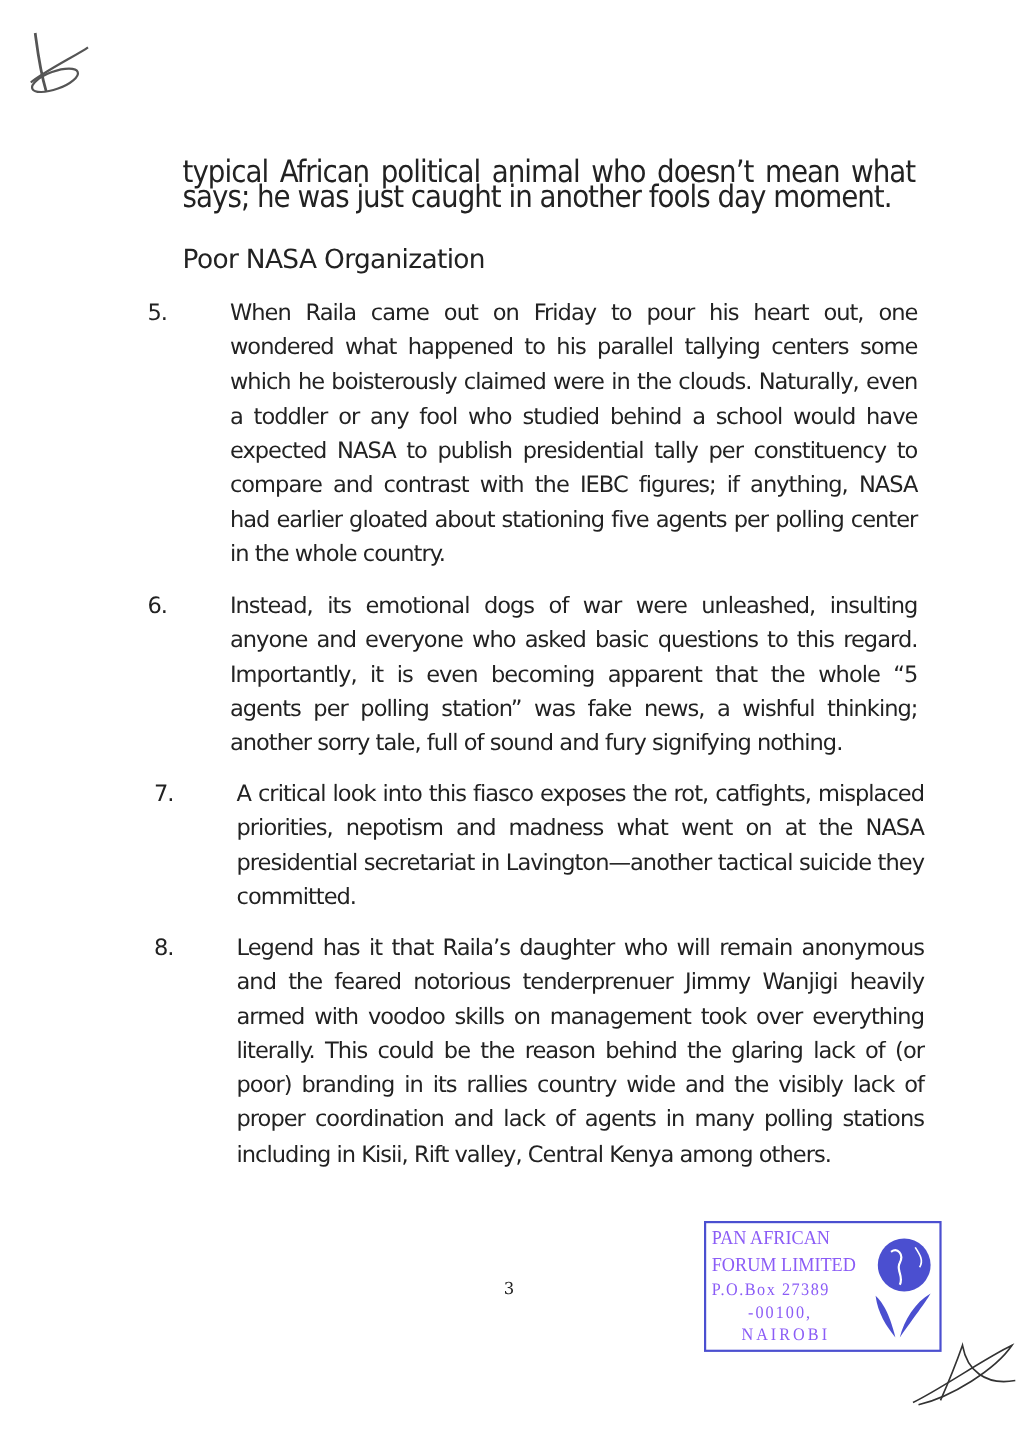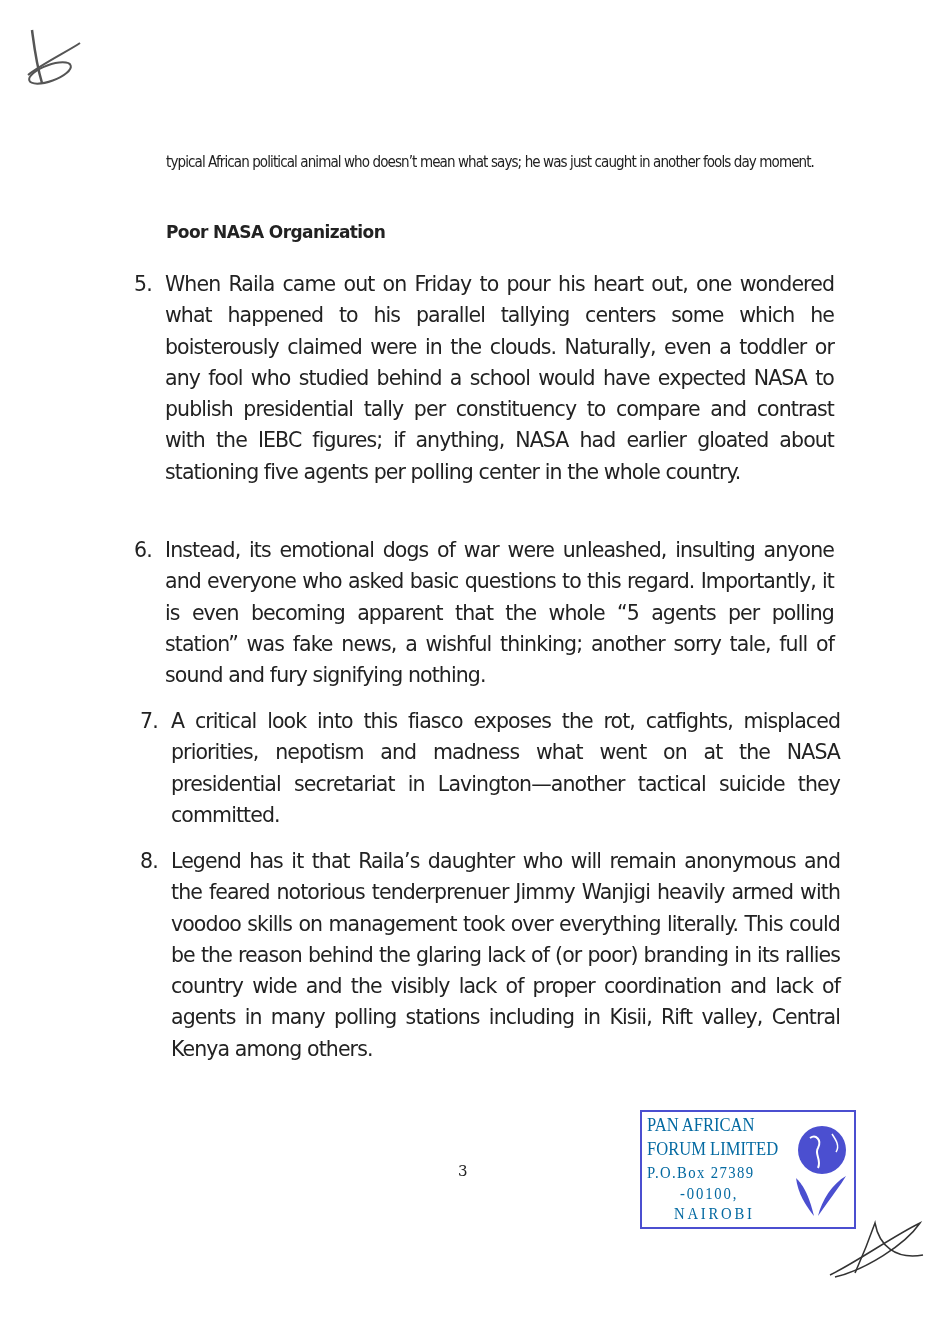--- a/index.html
+++ b/index.html
@@ -3,47 +3,47 @@
   <meta charset="utf-8">
   <style>
     html, body { margin: 0; padding: 0; }
     body {
       width: 935px; height: 1320px; background: #ffffff; position: relative; overflow: hidden;
       font-family: "DejaVu Sans", sans-serif; color: #222;
     }
     .page { position: absolute; inset: 0; }
     .text-block {
       position: absolute; left: 166px; width: 666px;
-      font-size: 15px; line-height: 37px; text-align: justify;
+      font-size: 28px; line-height: 23px; text-align: justify;
       letter-spacing: -0.9px; word-spacing: 0px;
       font-stretch: condensed;
     }
     .cont { top: 144px; }
     .heading {
       position: absolute; left: 166px; top: 222px;
-      font-size: 17px; font-weight: bold; letter-spacing: -0.6px;
+      font-size: 24px; font-weight: normal; letter-spacing: -0.6px;
     }
     .item {
       position: absolute; left: 136px; width: 700px;
       font-size: 20.5px; line-height: 31.3px; letter-spacing: -0.9px;
       display: flex;
     }
     .item .num { width: 31px; flex: none; }
-    .item .body { flex: 1; text-align: justify; }
+    .item .body { flex: 1; text-align: justify; margin-left: 44px; }
     .item.i5 { top: 269px; left: 134px; }
     .item.i6 { top: 535px; left: 134px; }
     .item.i7 { top: 706px; left: 140px; }
     .item.i8 { top: 846px; left: 140px; }
     .page-number {
       position: absolute; left: 458px; top: 1162px; font-size: 15px;
       font-family: "DejaVu Serif", serif;
     }
     .stamp {
       position: absolute; left: 640px; top: 1110px; width: 212px; height: 115px;
-      border: 2.5px solid #4b4fd0; color: #0369a1;
+      border: 2.5px solid #4b4fd0; color: #8b5cf6;
       font-family: "Liberation Serif", serif;
     }
     .stamp .line {
       position: absolute; left: 5px; font-size: 18px; line-height: 20px; white-space: nowrap;
       transform: scaleX(0.92); transform-origin: left;
     }
     .stamp .l1 { top: 3px; }
     .stamp .l2 { top: 27px; }
     .stamp .l3 { top: 51px; letter-spacing: 1.5px; font-size: 16px; }
     .stamp .l4 { top: 72px; left: 38px; letter-spacing: 2px; font-size: 16px; }

